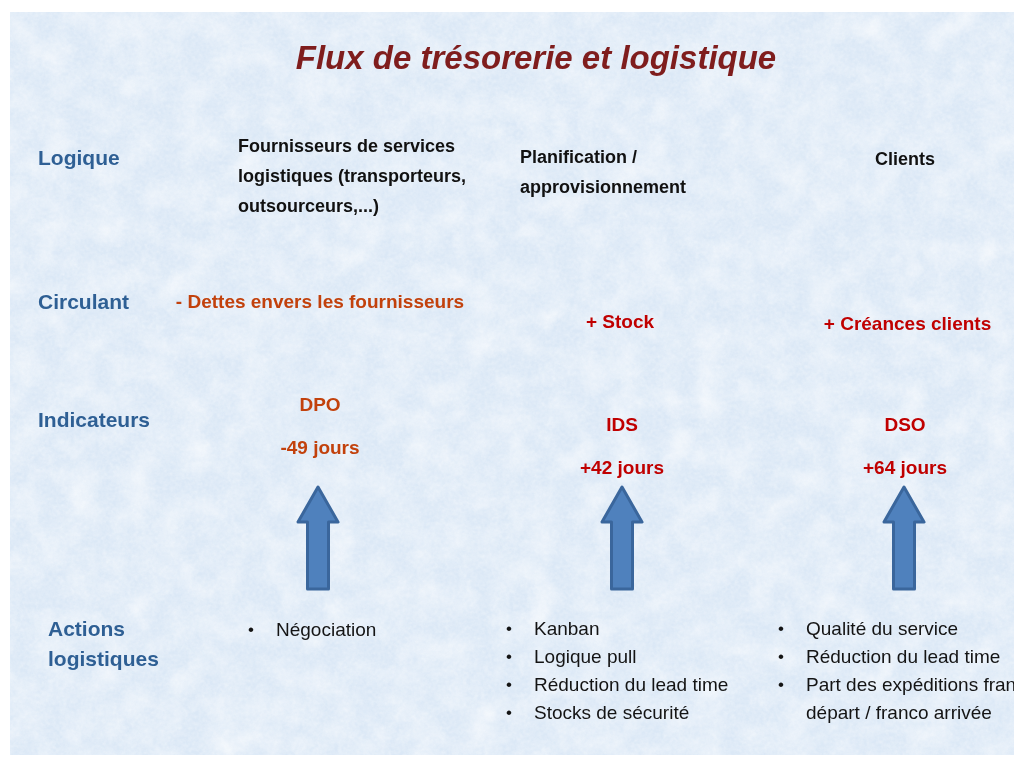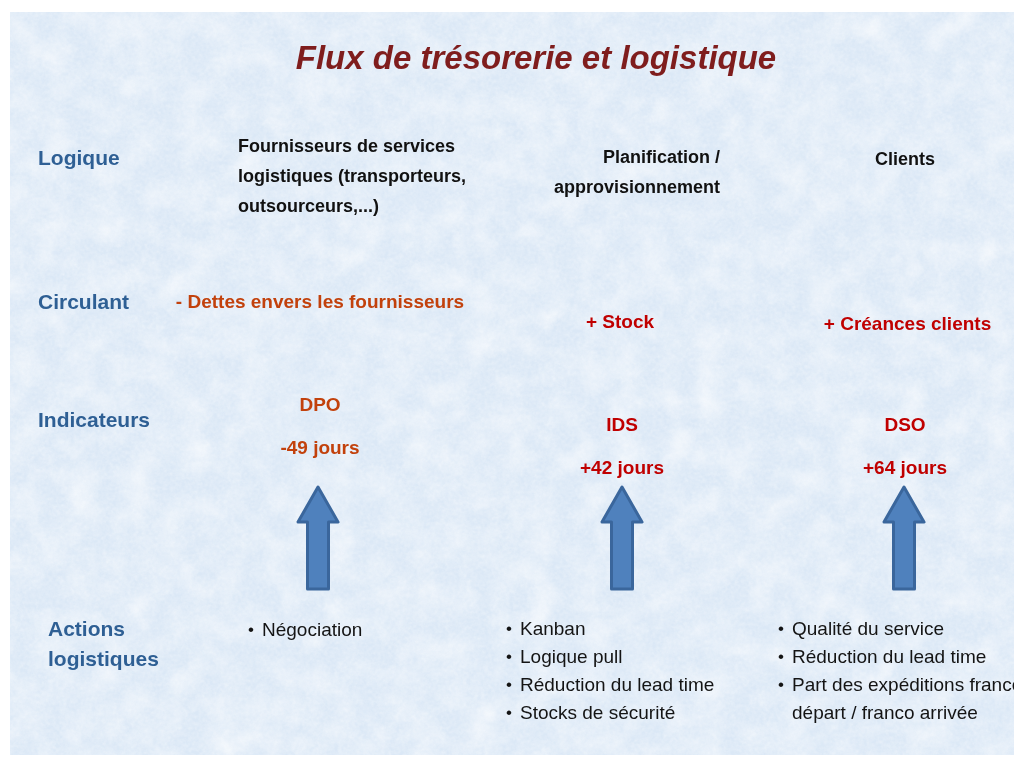--- a/index.html
+++ b/index.html
@@ -24,21 +24,21 @@
   .row-label {
     color: #2e5f94; font-weight: bold; font-size: 21px; line-height: 30px;
   }
   .lbl-acteurs     { left: 28px; top: 131px; }
   .lbl-circulant   { left: 28px; top: 275px; }
   .lbl-indicateurs { left: 28px; top: 393px; }
   .lbl-actions     { left: 38px; top: 602px; width: 120px; }
 
   .hdr { font-weight: bold; font-size: 18px; line-height: 30px; color: #111111; }
   .hdr-col1 { left: 228px; top: 119px; width: 250px; text-align: left; }
-  .hdr-col2 { left: 510px; top: 130px; width: 200px; text-align: right; }
+  .hdr-col2 { left: 510px; top: 130px; width: 200px; text-align: left; }
   .hdr-col3 { left: 750px; top: 132px; width: 290px; text-align: center; }
 
   .flow { font-weight: bold; font-size: 19px; }
   .green { color: #c2410c; }
   .red   { color: #c00000; margin-top: 20px; }
   .flow-col1 { left: 150px; top: 279px; width: 320px; text-align: center; }
   .flow-col2 { left: 465px; top: 279px; width: 290px; text-align: center; }
   .flow-col3 { left: 750px; top: 281px; width: 295px; text-align: center; }
 
   .ind { font-weight: bold; font-size: 19px; text-align: center; width: 290px; }
@@ -50,21 +50,21 @@
   .ind-value-col3 { left: 750px; top: 425px; }
 
   .arrow-wrap { top: 472px; width: 44px; height: 108px; }
   .arrow-col1 { left: 286px; }
   .arrow-col2 { left: 590px; }
   .arrow-col3 { left: 872px; }
 
   .bullet-list { list-style: none; font-size: 19px; line-height: 28px; color: #141414; }
   .bullet-list li { display: flex; }
   .bullet-dot { width: 14px; flex: 0 0 14px; text-align: left; font-size: 17px; }
-  .bullet-text { }
+  .bullet-text { margin-left: 14px; }
   .bl-col1 { left: 238px; top: 604px; width: 230px; }
   .bl-col2 { left: 496px; top: 603px; width: 268px; }
   .bl-col3 { left: 768px; top: 603px; width: 268px; }
   .bl-col3 .bullet-text { width: 240px; }
 </style>
 </head>
 <body>
 
 <div class="frame">
   <div class="slide">

